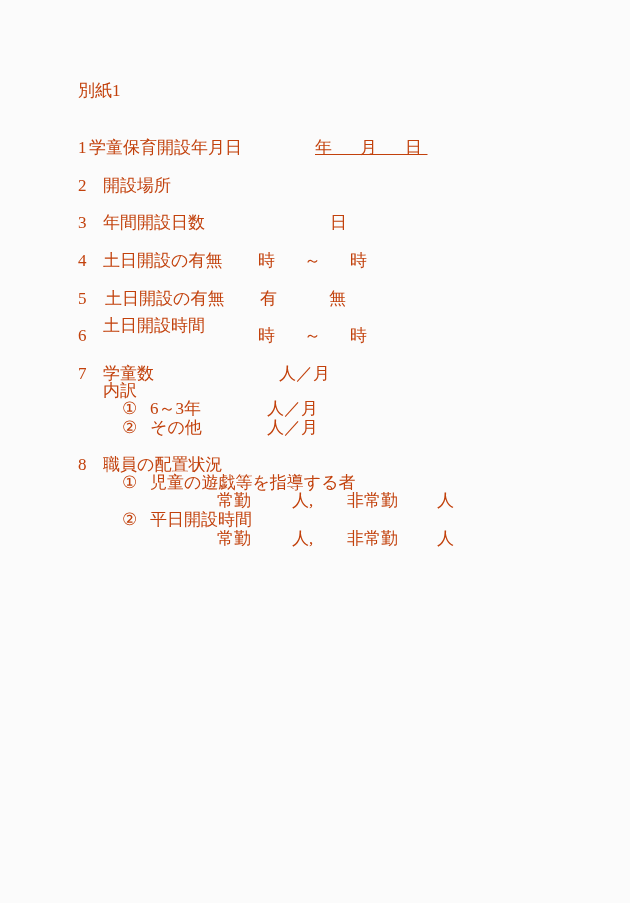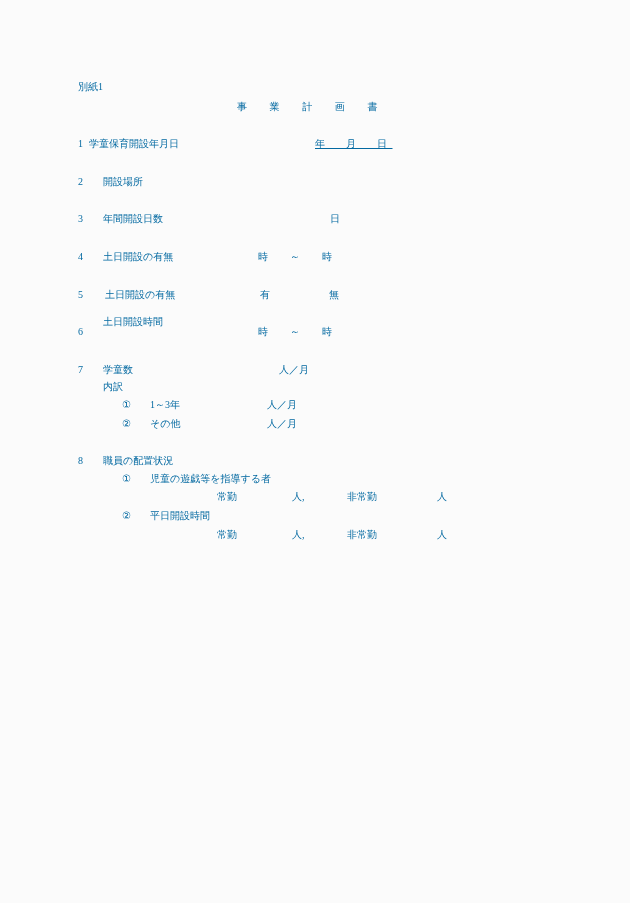--- a/index.html
+++ b/index.html
@@ -11,36 +11,35 @@
     position: relative;
     width: 630px;
     height: 903px;
     background: #fbfbfb;
     font-family: "Liberation Serif", "DejaVu Serif", serif;
     color: #222222;
     overflow: hidden;
   }
   .t {
     position: absolute;
-    font-size: 10px;
+    font-size: 17px;
     line-height: 1.15;
     white-space: pre;
-    color: #0369a1;
+    color: #c2410c;
   }
   .title-spaced  { letter-spacing: 6.3px; }
   .ymd-spaced    { letter-spacing: 5.5px; text-decoration: underline; }
   .time-spaced   { letter-spacing: 6px; }
 </style>
 </head>
 <body>
 
 <div class="page">
 
   <span class="t" style="top:81px;left:78px">別紙1</span>
-  <span class="t title-spaced" style="top:101px;left:237px">事　業　計　画　書</span>
 
   <span class="t" style="top:138px;left:78px">1</span>
   <span class="t" style="top:138px;left:89px">学童保育開設年月日</span>
   <span class="t ymd-spaced" style="top:138px;left:315px">年　月　日</span>
 
   <span class="t" style="top:176px;left:78px">2</span>
   <span class="t" style="top:176px;left:103px">開設場所</span>
 
   <span class="t" style="top:213px;left:78px">3</span>
   <span class="t" style="top:213px;left:103px">年間開設日数</span>
@@ -59,21 +58,21 @@
   <span class="t" style="top:316px;left:103px">土日開設時間</span>
   <span class="t time-spaced" style="top:326px;left:258px">時　～　時</span>
 
   <span class="t" style="top:364px;left:78px">7</span>
   <span class="t" style="top:364px;left:103px">学童数</span>
   <span class="t" style="top:364px;left:279px">人／月</span>
 
   <span class="t" style="top:381px;left:103px">内訳</span>
 
   <span class="t" style="top:399px;left:122px">①</span>
-  <span class="t" style="top:399px;left:150px">1～3年</span>
+  <span class="t" style="top:399px;left:150px">6～3年</span>
   <span class="t" style="top:399px;left:267px">人／月</span>
 
   <span class="t" style="top:418px;left:122px">②</span>
   <span class="t" style="top:418px;left:150px">その他</span>
   <span class="t" style="top:418px;left:267px">人／月</span>
 
   <span class="t" style="top:455px;left:78px">8</span>
   <span class="t" style="top:455px;left:103px">職員の配置状況</span>
 
   <span class="t" style="top:473px;left:122px">①</span>

